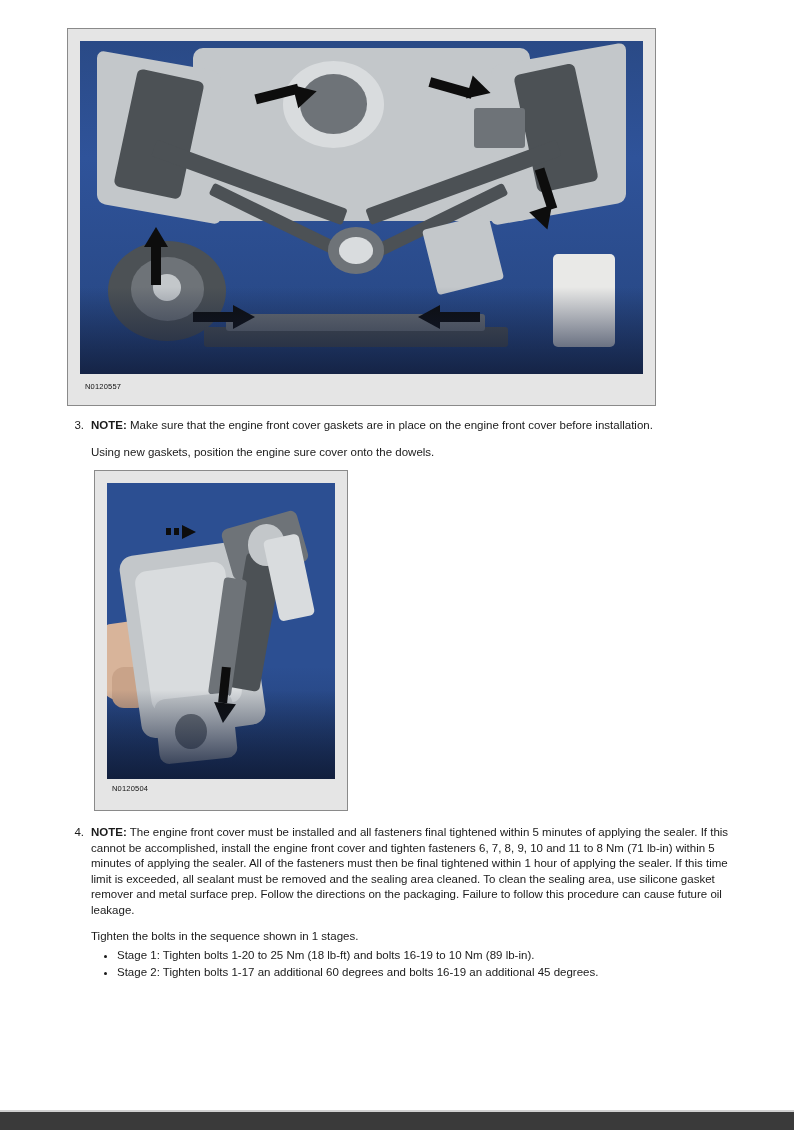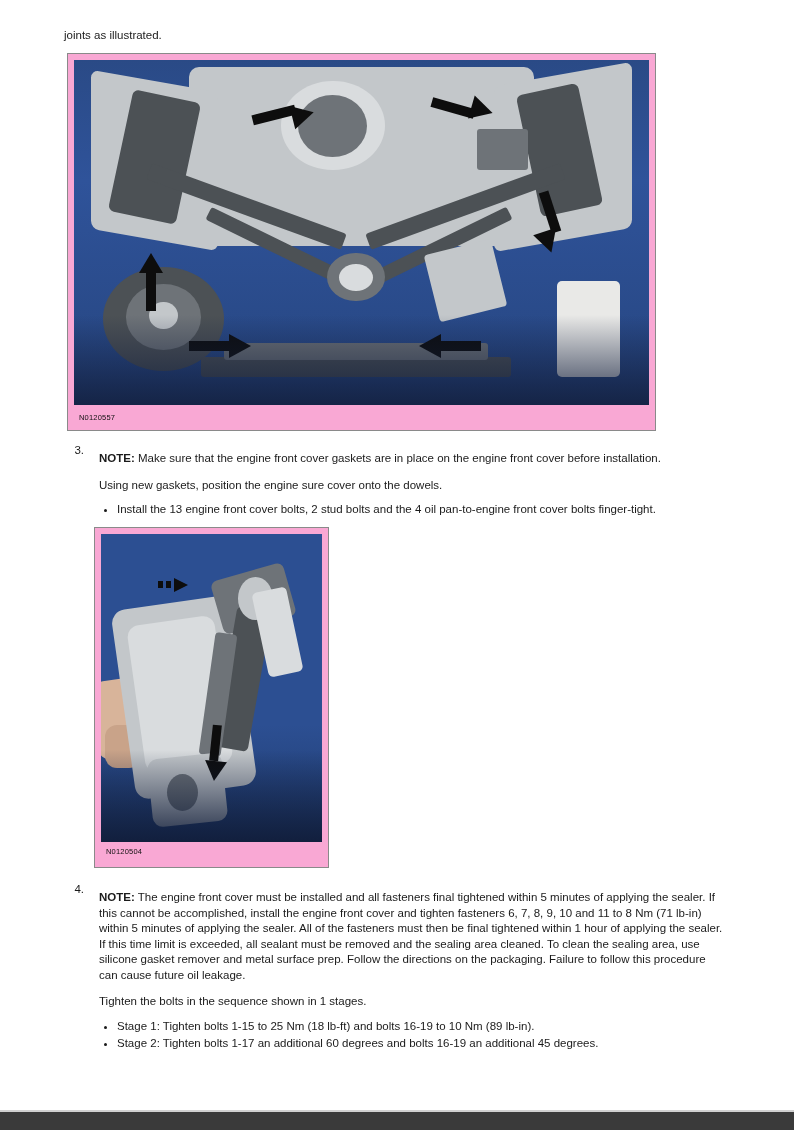--- a/index.html
+++ b/index.html
@@ -26,32 +26,32 @@
     padding: 28px 60px 0 64px;
   }
   .top-line {
     font-size: 11.5px;
     line-height: 15px;
     margin: 0 0 10px 0;
   }
   
   .figure {
     border: 1px solid #8a8a8a;
-    background: #f9a8d4;
-    padding: 3px;
+    background: #e5e5e5;
+    padding: 9px;
     box-sizing: border-box;
     position: relative;
   }
   .fig-1 {
     width: 589px;
     height: 378px;
     margin: 0 0 0 3px;
   }
   .fig-2 {
-    width: 235px;
+    width: 254px;
     height: 341px;
     margin: 10px 0 0 3px;
   }
   .photo {
     position: relative;
     width: 100%;
     height: 100%;
     overflow: hidden;
   }
   .fig-caption {
@@ -116,21 +116,21 @@
   }
   .step-num {
     width: 20px;
     flex: 0 0 20px;
     text-align: right;
     padding-right: 7px;
     box-sizing: content-box;
   }
   .step-body { flex: 1 1 auto; }
   .bold { font-weight: bold; }
-  .para { margin: 8px; }
+  .para { margin: 0; }
   .para + .para { margin-top: 11px; }
   ul.bullets {
     margin: 2px 0 0 0;
     padding-left: 26px;
     list-style: disc;
   }
   ul.bullets li {
     margin: 0 0 1px 0;
     font-size: 11.5px;
     line-height: 16px;
@@ -147,21 +147,20 @@
     left:0;right:0;bottom:18px;height:2px;
     background:#d0d0d0;
   }
 </style>
 </head>
 <body>
 
 <div class="page">
   <div class="content">
 
-    <div class="top-line">joints as illustrated.</div>
 
     <div class="figure fig-1">
       <div class="photo">
         <div class="photo-inner">
           <div class="eng1">
 
             <div class="blk light" style="left:20%;top:2%;width:60%;height:52%;border-radius:10px;"></div>
             <div class="blk lighter round" style="left:36%;top:6%;width:18%;height:26%;"></div>
             <div class="blk dark round" style="left:39%;top:10%;width:12%;height:18%;"></div>
             <div class="blk light" style="left:3%;top:6%;width:22%;height:46%;border-radius:8px;transform:skewY(10deg);"></div>
@@ -225,23 +224,20 @@
       </div>
     </div>
 
     <div class="step">
       <div class="step-num">3.</div>
       <div class="step-body">
         <p class="para">
           <span class="bold">NOTE:</span><span> Make sure that the engine front cover gaskets are in place on the engine front cover before installation.</span>
         </p>
         <p class="para">Using new gaskets, position the engine sure cover onto the dowels.</p>
-        <ul class="bullets">
-          <li>Install the 13 engine front cover bolts, 2 stud bolts and the 4 oil pan-to-engine front cover bolts finger-tight.</li>
-        </ul>
 
         <div class="figure fig-2">
           <div class="photo">
             <div class="photo-inner">
               <div class="eng2">
 
                 <div class="blk" style="left:-4%;top:47%;width:26%;height:26%;background:#d8b49a;border-radius:18px;transform:rotate(-8deg);"></div>
                 <div class="blk" style="left:2%;top:62%;width:16%;height:14%;background:#c9a389;border-radius:12px;"></div>
 
                 <div class="blk light" style="left:10%;top:22%;width:55%;height:62%;border-radius:14px;transform:rotate(-8deg);"></div>
@@ -277,21 +273,21 @@
     </div>
 
     <div class="step" style="margin-top:14px;">
       <div class="step-num">4.</div>
       <div class="step-body">
         <p class="para">
           <span class="bold">NOTE:</span><span> The engine front cover must be installed and all fasteners final tightened within 5 minutes of applying the sealer. If this cannot be accomplished, install the engine front cover and tighten fasteners 6, 7, 8, 9, 10 and 11 to 8 Nm (71 lb-in) within 5 minutes of applying the sealer. All of the fasteners must then be final tightened within 1 hour of applying the sealer. If this time limit is exceeded, all sealant must be removed and the sealing area cleaned. To clean the sealing area, use silicone gasket remover and metal surface prep. Follow the directions on the packaging. Failure to follow this procedure can cause future oil leakage.</span>
         </p>
         <p class="para">Tighten the bolts in the sequence shown in 1 stages.</p>
         <ul class="bullets">
-          <li>Stage 1: Tighten bolts 1-15 to 25 Nm (18 lb-ft) and bolts 16-19 to 10 Nm (89 lb-in).</li>
+          <li>Stage 1: Tighten bolts 1-20 to 25 Nm (18 lb-ft) and bolts 16-19 to 10 Nm (89 lb-in).</li>
           <li>Stage 2: Tighten bolts 1-17 an additional 60 degrees and bolts 16-19 an additional 45 degrees.</li>
         </ul>
       </div>
     </div>
 
   </div>
 
   <div class="page-edge"></div>
   <div class="bottom-bar"></div>
 </div>

